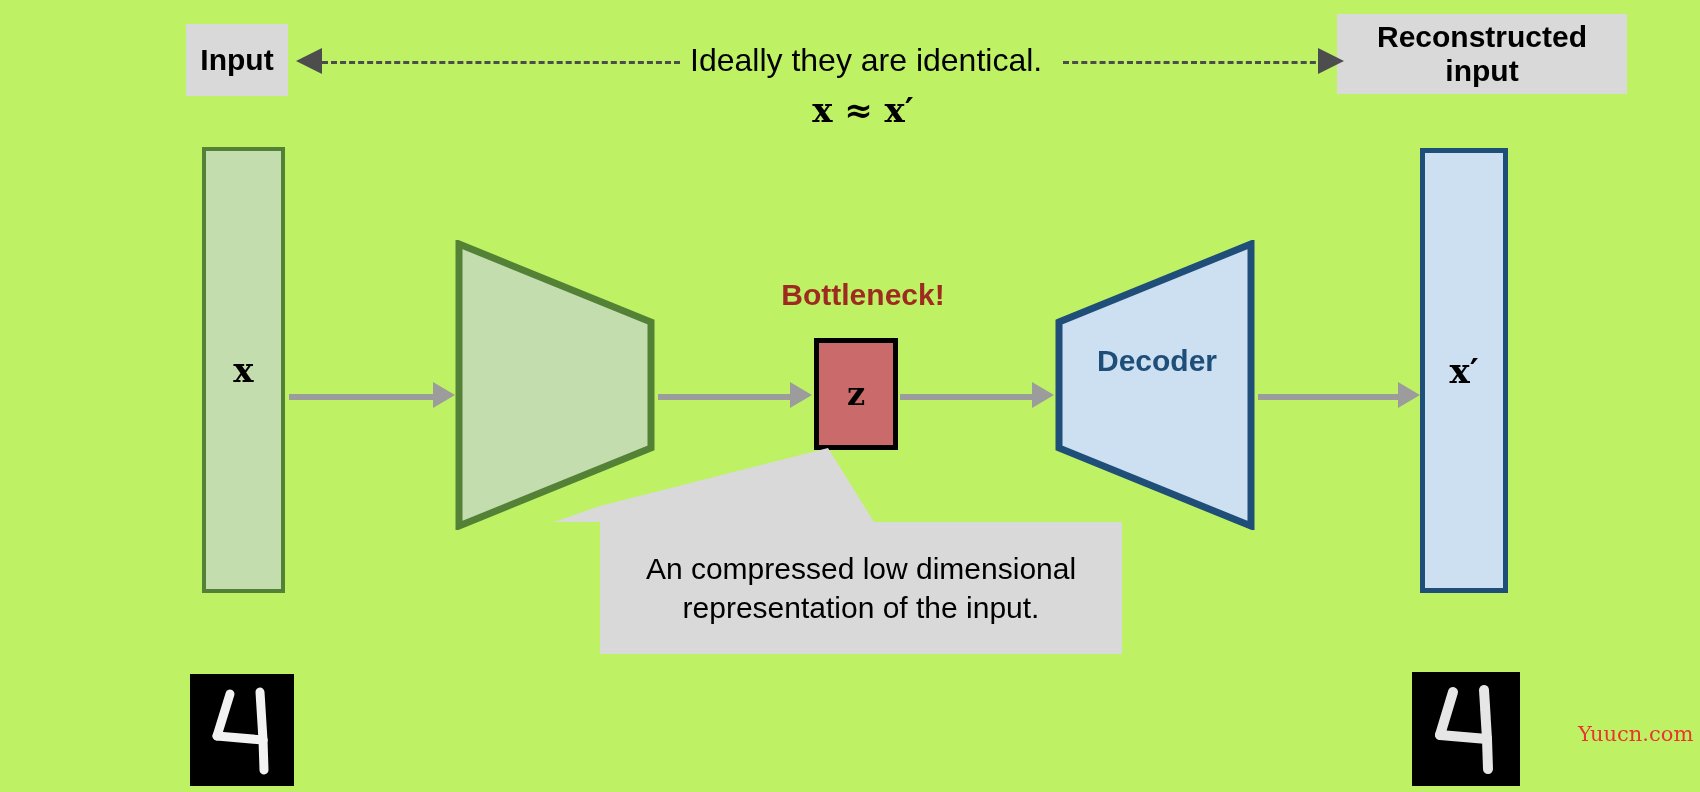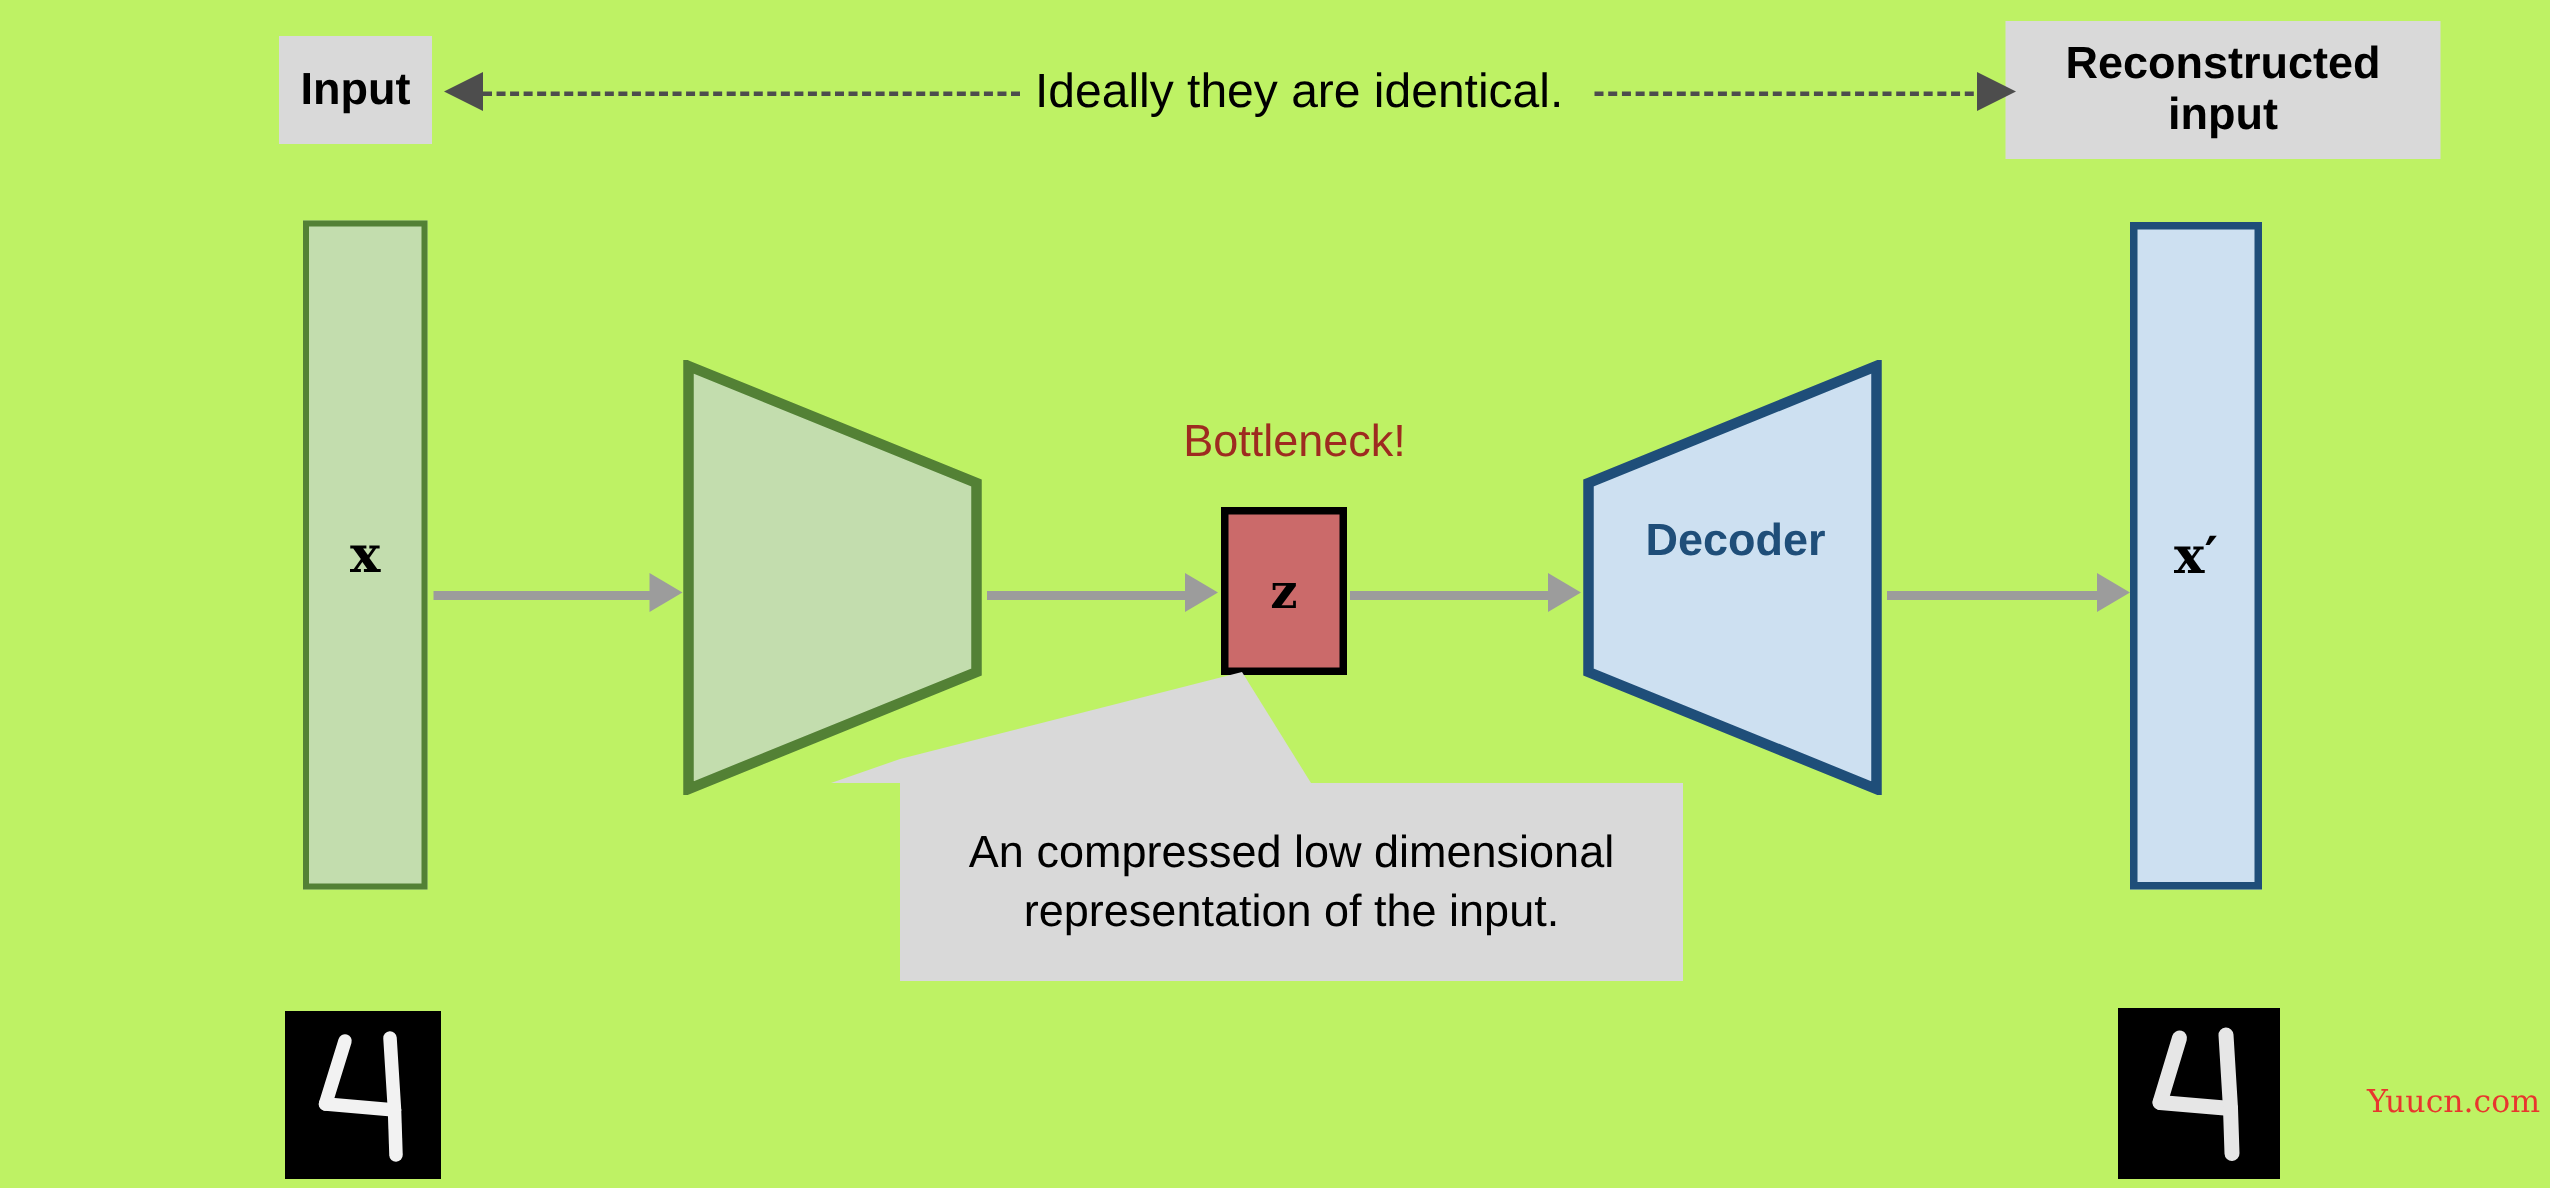--- a/index.html
+++ b/index.html
@@ -30,21 +30,21 @@
     text-align: center;
     line-height: 1.15;
   }
   #input-label-box {
     left: 186px; top: 24px;
     width: 102px; height: 72px;
     font-size: 30px;
   }
   #reconstructed-label-box {
     left: 1337px; top: 14px;
-    width: 290px; height: 92px;
+    width: 290px; height: 80px;
     font-size: 30px;
   }
 
   
   .dashed-line {
     height: 0;
     border-top: 3px dashed #4d4d4d;
   }
   #dashed-left { left: 322px; top: 61px; width: 358px; }
   #dashed-right { left: 1063px; top: 61px; width: 262px; }
@@ -133,21 +133,21 @@
   #encoder-title { left: 455px; top: 331px; width: 200px; color: #538135; }
   #encoder-sub   { left: 455px; top: 372px; width: 200px; }
   #decoder-title { left: 1057px; top: 344px; width: 200px; color: #1f4e79; }
   #decoder-sub   { left: 1057px; top: 372px; width: 200px; }
 
   
   #bottleneck-title {
     left: 690px; top: 278px;
     width: 346px;
     text-align: center;
-    font-weight: normal;
+    font-weight: bold;
     font-size: 30px;
     color: #a02c1f;
     color: #9e2b20;
     white-space: nowrap;
   }
   #z-box {
     left: 814px; top: 338px;
     width: 84px; height: 112px;
     background: #cb6a6a;
     border: 5px solid #000000;
@@ -229,20 +229,21 @@
     </span>
   </div>
 
   <div class="abs dashed-line" id="dashed-left"></div>
   <div class="abs arrow-tri" id="dashed-left-head"></div>
 
   <div class="abs dashed-line" id="dashed-right"></div>
   <div class="abs arrow-tri" id="dashed-right-head"></div>
 
   <div class="abs" id="identical-caption">Ideally they are identical.</div>
+  <div class="abs" id="approx-equation">x ≈ x′</div>
 
   <div class="abs tall-bar" id="input-bar">
     <span>x</span>
   </div>
 
   <div class="abs flow-arrow" id="flow1-line"></div>
   <div class="abs flow-head" id="flow1-head"></div>
 
   <div class="abs trapezoid-wrap" id="encoder-shape">
     <svg viewBox="0 0 200 290" width="200" height="290">

